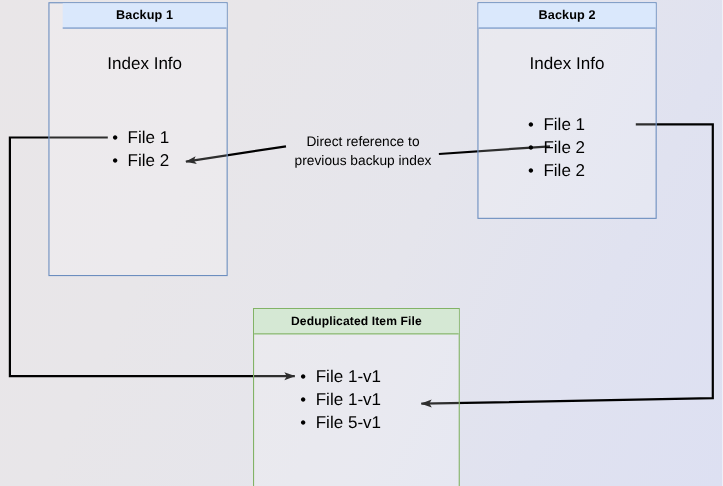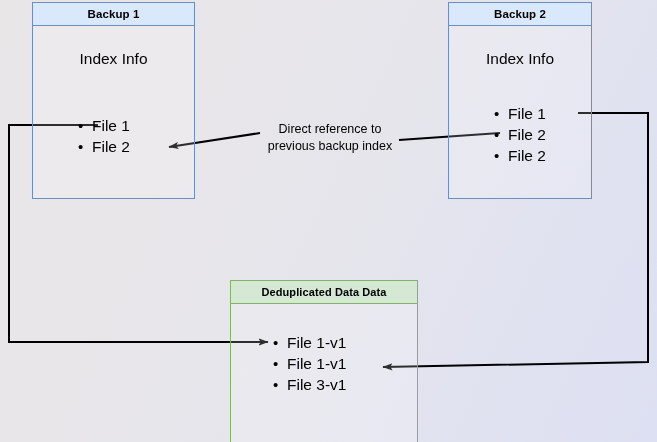--- a/index.html
+++ b/index.html
@@ -107,65 +107,65 @@
 
     <path d="M 98,125 L 9,125 L 9,342 L 268,342" fill="none" stroke="#000" stroke-width="2" marker-end="url(#arrowhead)"></path>
 
     <path d="M 578,113 L 648,113 L 648,362 L 383,367" fill="none" stroke="#000" stroke-width="2" marker-end="url(#arrowhead)"></path>
 
     <path d="M 500,133 L 399,140" fill="none" stroke="#000" stroke-width="2"></path>
 
     <path d="M 260,133 L 169,147" fill="none" stroke="#000" stroke-width="2" marker-end="url(#arrowhead)"></path>
   </svg>
 
-  <div class="node node-blue" style="left:32px; top:2px; width:163px; height:197px;">
+  <div class="node node-blue" style="left:44px; top:2px; width:163px; height:249px;padding-left:12px;">
     <div class="node-header header-blue">Backup 1</div>
     <div class="node-body">
       <div class="index-title">Index Info</div>
       <ul class="file-list" style="left:45px; top:65px;">
         <li>
           <span class="bullet">•</span><span>File 1</span>
         </li>
         <li>
           <span class="bullet">•</span><span>File 2</span>
         </li>
       </ul>
     </div>
   </div>
 
-  <div class="node node-blue" style="left:448px; top:2px; width:144px; height:197px;">
+  <div class="node node-blue" style="left:434px; top:2px; width:163px; height:197px;">
     <div class="node-header header-blue">Backup 2</div>
     <div class="node-body">
       <div class="index-title">Index Info</div>
       <ul class="file-list" style="left:45px; top:53px;">
         <li>
           <span class="bullet">•</span><span>File 1</span>
         </li>
         <li>
           <span class="bullet">•</span><span>File 2</span>
         </li>
         <li>
           <span class="bullet">•</span><span>File 2</span>
         </li>
       </ul>
     </div>
   </div>
 
   <div class="node node-green" style="left:230px; top:280px; width:188px; height:164px;">
-    <div class="node-header header-green">Deduplicated Data Data</div>
+    <div class="node-header header-green">Deduplicated Item File</div>
     <div class="node-body">
       <ul class="file-list" style="left:42px; top:28px;">
         <li>
           <span class="bullet">•</span><span>File 1-v1</span>
         </li>
         <li>
           <span class="bullet">•</span><span>File 1-v1</span>
         </li>
         <li>
-          <span class="bullet">•</span><span>File 3-v1</span>
+          <span class="bullet">•</span><span>File 5-v1</span>
         </li>
       </ul>
     </div>
   </div>
 
   <div class="edge-label" style="left:248px; top:121px; width:164px;">
     <div>Direct reference to</div>
     <div>previous backup index</div>
   </div>
 

